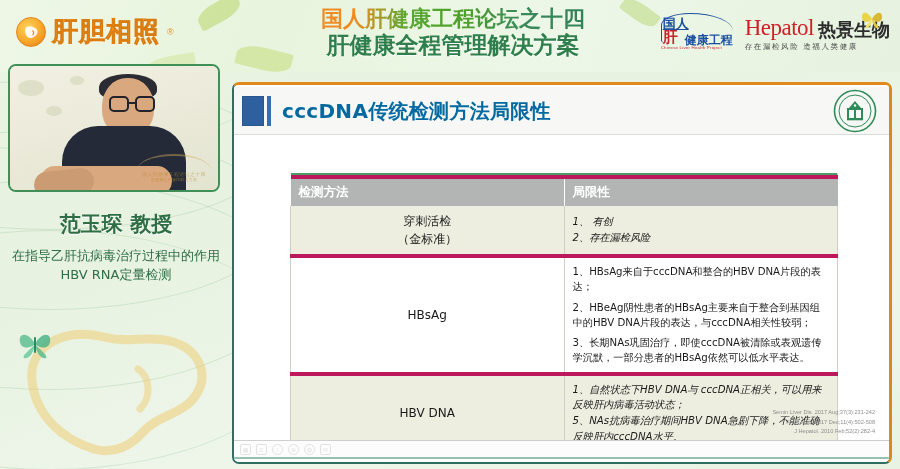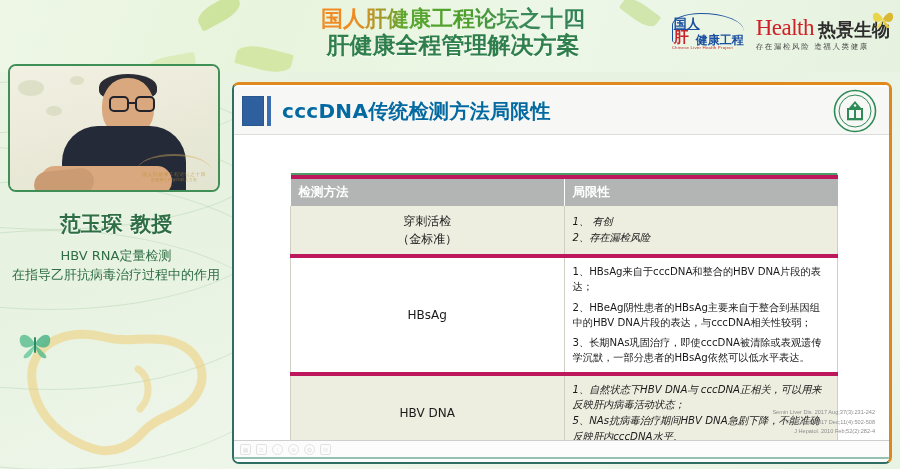--- a/index.html
+++ b/index.html
@@ -278,38 +278,49 @@
     <path d="M17 15 C23 22, 30 26, 28 29 C24 31, 18 24, 17 15 Z" fill="#52b98c" opacity=".8"></path>
     <rect x="16" y="8" width="2" height="16" rx="1" fill="#2f8c62"></rect>
   </svg>
 
   <div class="banner">
     <div class="leaf l1"></div>
     <div class="leaf l2"></div>
     <div class="leaf l3"></div>
     <div class="leaf l4"></div>
 
+    <div class="brand">
+      <div class="brand-mark">
+        <svg width="18" height="18" viewBox="0 0 18 18">
+          <path d="M3 7 C3 3.5, 8 2.5, 11 4 C13.5 5.2, 15.5 6, 15.5 8.5
+                   C15.5 12, 11 15.5, 8 15 C4.5 14.4, 3 10.5, 3 7 Z" fill="#fff" opacity=".92"></path>
+          <path d="M10.5 7.5 C12 8.6, 12 11, 10.6 12.2" fill="none" stroke="#ef8b22" stroke-width="1.3"></path>
+        </svg>
+      </div>
+      <div class="brand-text">肝胆相照</div>
+      <span class="brand-reg">®</span>
+    </div>
 
     <div class="banner-title">
       <div class="bt-line1">国人肝健康工程论坛之十四</div>
       <div class="bt-line2">肝健康全程管理解决方案</div>
     </div>
 
     <div class="banner-logos">
       <div class="clhp-logo">
         <div class="swoosh"></div>
         <div class="cn">国人</div>
         <div class="cn2">肝</div>
         <div class="cn3">健康工程</div>
         <div class="en">Chinese Liver Health Project</div>
       </div>
 
       <div class="hotgen">
         <div class="hotgen-row">
-          <span class="hotgen-en">Health</span>
+          <span class="hotgen-en">Hepatol</span>
           <span class="hotgen-cn">热景生物</span>
         </div>
         <div class="hotgen-tag">存在漏检风险  造福人类健康</div>
         <svg class="hotgen-butterfly" viewBox="0 0 22 20">
           <path d="M11 10 C6 1, 0 3, 1 9 C2 14, 8 14, 11 10 Z" fill="#e9d44a"></path>
           <path d="M11 10 C16 1, 22 3, 21 9 C20 14, 14 14, 11 10 Z" fill="#d9b832"></path>
           <path d="M11 10 C7 15, 3 18, 5 19 C8 20, 10 16, 11 10 Z" fill="#f0e06a"></path>
           <path d="M11 10 C15 15, 19 18, 17 19 C14 20, 12 16, 11 10 Z" fill="#e2c63e"></path>
         </svg>
       </div>
@@ -333,22 +344,22 @@
       <div class="person-arm"></div>
       <div class="person-arm2"></div>
       <div class="photo-wm">
         <div class="warc"></div>
         <div class="w1">国人肝健康工程论坛之十四</div>
         <div class="w2">肝健康全程管理解决方案</div>
       </div>
     </div>
     <div class="speaker-name">范玉琛 教授</div>
     <div class="speaker-topic">
+      <div>在指导乙肝抗病毒治疗过程中的作用</div>
       <div>HBV RNA定量检测</div>
-      <div>在指导乙肝抗病毒治疗过程中的作用</div>
     </div>
   </div>
 
   <div class="slide">
     <div class="slide-inner">
 
       <div class="slide-header">
         <div class="title-bar-sq"></div>
         <div class="title-bar-line"></div>
         <div class="slide-title">cccDNA传统检测方法局限性</div>

